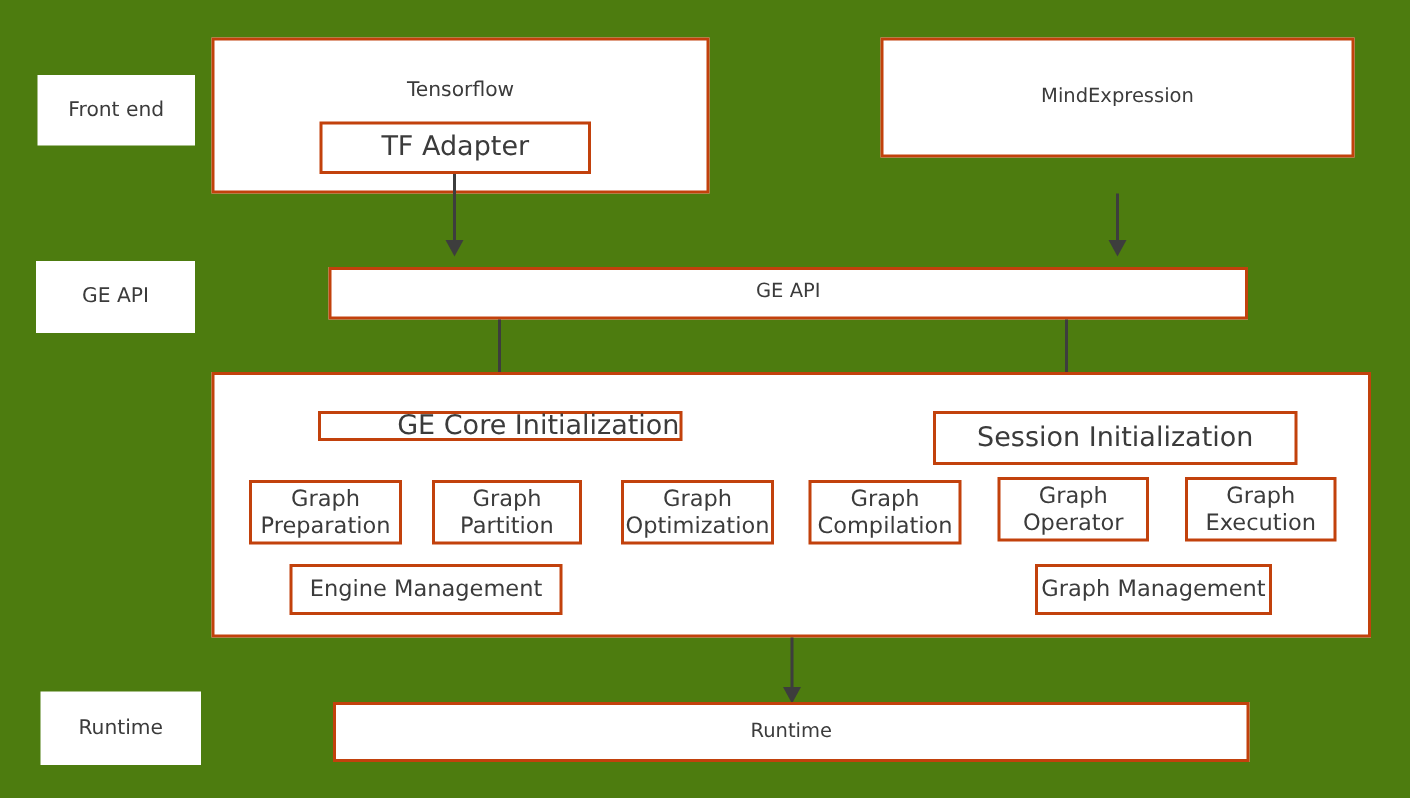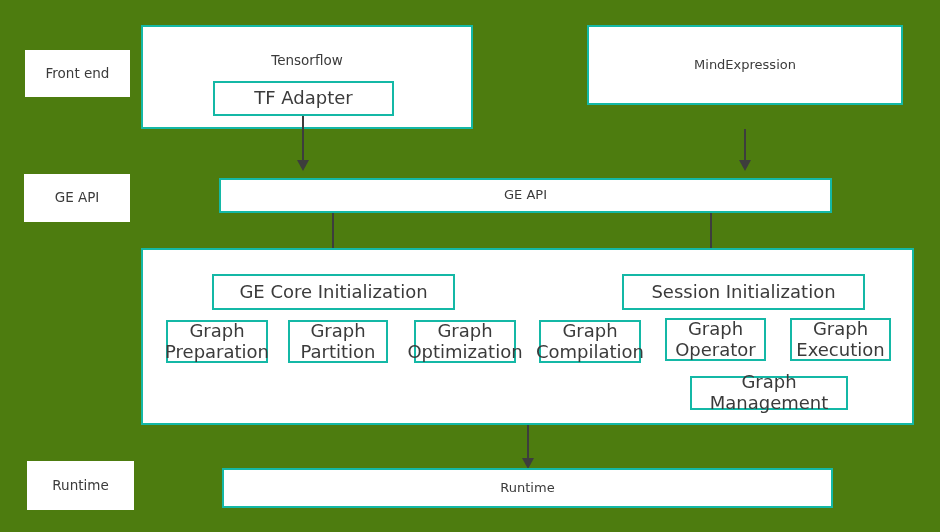--- a/index.html
+++ b/index.html
@@ -13,21 +13,21 @@
     height: 532px;
     background: #4d7c0f;
     overflow: hidden;
     font-family: "DejaVu Sans", "Liberation Sans", sans-serif;
   }
 
   
   .box {
     position: absolute;
     background: #ffffff;
-    border: 2px solid #14b8a6;
+    border: 2px solid #c2410c;
     box-sizing: border-box;
     display: flex;
     align-items: center;
     justify-content: center;
     text-align: center;
     color: #3b3b3b;
     line-height: 1.15;
   }
   .plain {
     border: none;
@@ -45,21 +45,21 @@
     justify-content: center;
   }
   .panel > .panel-title {
     margin-top: 26px;
     font-size: 13.5px;
     color: #3b3b3b;
   }
 
   .bar-label { font-size: 13px; }
   .sub-label { font-size: 18px; }
-  .mini-label { font-size: 18px; }
+  .mini-label { font-size: 15px; }
 
   
   .arrow-line {
     position: absolute;
     background: #3d3d3d;
     width: 2px;
   }
   .arrow-head {
     position: absolute;
     width: 0;
@@ -110,21 +110,21 @@
   </div>
 
   <div class="arrow-line" style="left:332px; top:213px; height:46px;"></div>
   <div class="arrow-head" style="left:327px; top:256px;"></div>
 
   <div class="arrow-line" style="left:710px; top:213px; height:46px;"></div>
   <div class="arrow-head" style="left:705px; top:256px;"></div>
 
   <div class="box" style="left:141px; top:248px; width:773px; height:177px;"></div>
 
-  <div class="box sub-label" style="left:212px; top:274px; width:243px; height:36px;">
+  <div class="box sub-label" style="left:212px; top:274px; width:243px; height:20px;justify-content:flex-end;">
     <span>GE Core Initialization</span>
   </div>
 
   <div class="box sub-label" style="left:622px; top:274px; width:243px; height:36px;">
     <span>Session Initialization</span>
   </div>
 
   <div class="box mini-label" style="left:166px; top:320px; width:102px; height:43px; flex-direction:column;">
     <span>Graph</span>
     <span>Preparation</span>
@@ -148,20 +148,23 @@
   <div class="box mini-label" style="left:665px; top:318px; width:101px; height:43px; flex-direction:column;">
     <span>Graph</span>
     <span>Operator</span>
   </div>
 
   <div class="box mini-label" style="left:790px; top:318px; width:101px; height:43px; flex-direction:column;">
     <span>Graph</span>
     <span>Execution</span>
   </div>
 
+  <div class="box mini-label" style="left:193px; top:376px; width:182px; height:34px;">
+    <span>Engine Management</span>
+  </div>
 
 
   <div class="box mini-label" style="left:690px; top:376px; width:158px; height:34px;">
     <span>Graph Management</span>
   </div>
 
   <div class="arrow-line" style="left:527px; top:425px; height:36px;"></div>
   <div class="arrow-head" style="left:522px; top:458px;"></div>
 
   <div class="box bar-label" style="left:222px; top:468px; width:611px; height:40px;">

